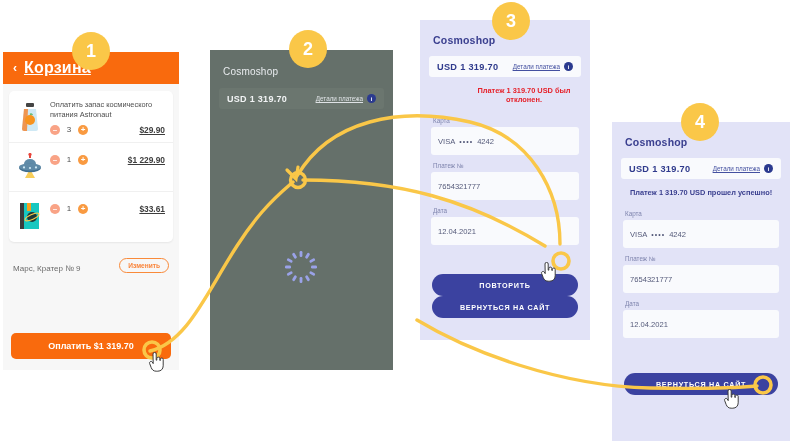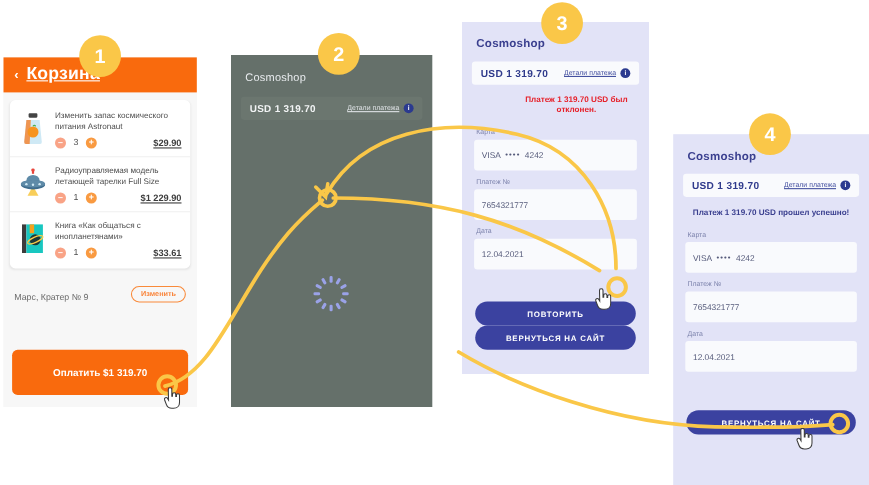--- a/index.html
+++ b/index.html
@@ -33,21 +33,21 @@
   .qty-btn{width:10px;height:10px;border-radius:50%;display:flex;align-items:center;justify-content:center;font-size:8px;line-height:1;color:#fff;font-weight:700;}
   .qty-minus{background:#f9a386;}
   .qty-plus{background:#f99a41;}
   .qty-val{font-size:8px;color:#4d4d4d;margin:0 6px;min-width:6px;text-align:center;}
   .item-price{margin-left:auto;font-size:8.4px;color:#3d3d3d;font-weight:600;text-decoration:underline;}
   .addr-wrap{padding:10px 10px 0 10px;}
   .addr-title{font-size:8px;font-weight:700;color:#3d3d3d;}
   .addr-row{display:flex;align-items:flex-end;margin-top:6px;}
   .addr-val{font-size:8px;color:#6b6b6b;}
   .addr-edit{margin-left:auto;border:1px solid #f98a3a;color:#f9843a;border-radius:9px;font-size:6.6px;font-weight:700;padding:3px 8px;background:transparent;}
-  .pay-btn{position:absolute;left:8px;right:8px;bottom:11px;height:41px;background:#f96a0d;border-radius:5px;color:#fff;font-size:9px;font-weight:600;display:flex;align-items:center;justify-content:center;}
+  .pay-btn{position:absolute;left:8px;right:8px;bottom:11px;height:26px;background:#f96a0d;border-radius:5px;color:#fff;font-size:9px;font-weight:600;display:flex;align-items:center;justify-content:center;}
 
   
   #panel2{left:210px;top:50px;width:183px;height:320px;background:#65706a;}
   .p2-brand{color:#e9ecef;font-size:10px;padding:16px 0 0 13px;letter-spacing:.2px;}
   .p2-amount-bar{margin:11px 9px 0 9px;height:21px;background:#6b766f;border-radius:3px;display:flex;align-items:center;padding:0 8px;box-sizing:border-box;}
   .p2-amount{color:#f2f4f5;font-size:9px;font-weight:600;letter-spacing:.3px;}
   .p2-link{margin-left:auto;display:flex;align-items:center;}
   .p2-link-txt{color:#dfe3e6;font-size:6.3px;text-decoration:underline;margin-right:4px;}
   .info-badge{width:9px;height:9px;border-radius:50%;background:#2b3a8f;color:#fff;font-size:6px;font-weight:700;display:flex;align-items:center;justify-content:center;line-height:1;}
   .spinner{position:absolute;left:74px;top:200px;width:34px;height:34px;}
@@ -98,21 +98,21 @@
         <div class="item-ico">
           <svg width="22" height="30" viewBox="0 0 22 30">
             <rect x="7" y="1" width="8" height="4" rx="1" fill="#444"></rect>
             <path d="M5 7 h12 l2 20 a2 2 0 0 1 -2 2 h-12 a2 2 0 0 1 -2 -2 z" fill="#cfe9f5"></path>
             <path d="M5 7 h4 l-1 22 h-3 a2 2 0 0 1 -2 -2 z" fill="#f58634" opacity=".85"></path>
             <circle cx="11" cy="18" r="5" fill="#f7931e"></circle>
             <path d="M11 12.5 q1.4 -1.2 2.4 .3" stroke="#4caf50" stroke-width="1.2" fill="none"></path>
           </svg>
         </div>
         <div class="item-body">
-          <div class="item-name">Изменить запас космического питания Astronaut</div>
+          <div class="item-name">Оплатить запас космического питания Astronaut</div>
           <div class="item-row">
             <span class="qty-btn qty-minus">–</span>
             <span class="qty-val">3</span>
             <span class="qty-btn qty-plus">+</span>
             <span class="item-price">$29.90</span>
           </div>
         </div>
       </div>
 
       <div class="item">
@@ -123,42 +123,40 @@
             <path d="M13 16 l-5 9 h10 z" fill="#f7c948" opacity=".9"></path>
             <ellipse cx="13" cy="11" rx="6" ry="5" fill="#5f8ba8"></ellipse>
             <ellipse cx="13" cy="15" rx="11" ry="4.2" fill="#3f6d8e"></ellipse>
             <ellipse cx="13" cy="14" rx="11" ry="3.4" fill="#5f8ba8"></ellipse>
             <circle cx="7" cy="14.4" r="1.1" fill="#cfe9f5"></circle>
             <circle cx="13" cy="15" r="1.1" fill="#cfe9f5"></circle>
             <circle cx="19" cy="14.4" r="1.1" fill="#cfe9f5"></circle>
           </svg>
         </div>
         <div class="item-body">
-          <div class="item-name">Радиоуправляемая модель летающей тарелки Full Size</div>
           <div class="item-row">
             <span class="qty-btn qty-minus">–</span>
             <span class="qty-val">1</span>
             <span class="qty-btn qty-plus">+</span>
             <span class="item-price">$1 229.90</span>
           </div>
         </div>
       </div>
 
       <div class="item">
         <div class="item-ico">
           <svg width="24" height="30" viewBox="0 0 24 30">
             <rect x="2" y="2" width="4" height="26" fill="#3c3c3c"></rect>
             <rect x="6" y="2" width="15" height="26" fill="#18c7c0"></rect>
             <rect x="9" y="2" width="4" height="8" fill="#f7a21e"></rect>
             <ellipse cx="14" cy="16" rx="5" ry="5" fill="#1e1e1e" opacity=".85"></ellipse>
             <ellipse cx="14" cy="16" rx="7.5" ry="2.4" transform="rotate(-25 14 16)" fill="none" stroke="#f7c948" stroke-width="1.2"></ellipse>
           </svg>
         </div>
         <div class="item-body">
-          <div class="item-name">Книга «Как общаться с инопланетянами»</div>
           <div class="item-row">
             <span class="qty-btn qty-minus">–</span>
             <span class="qty-val">1</span>
             <span class="qty-btn qty-plus">+</span>
             <span class="item-price">$33.61</span>
           </div>
         </div>
       </div>
     </div>
 

